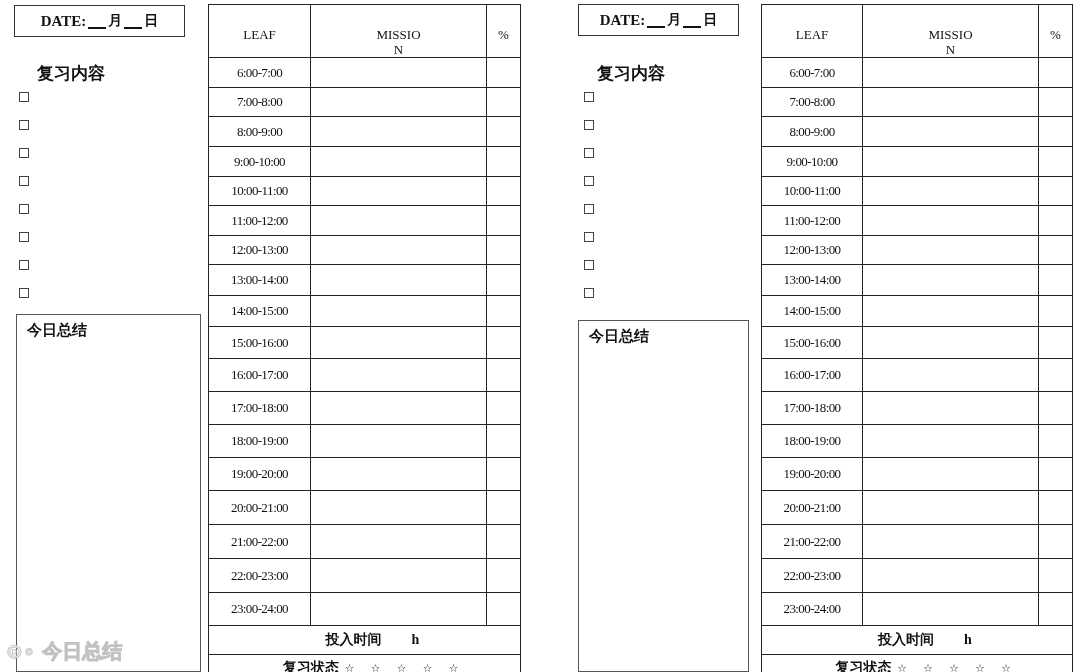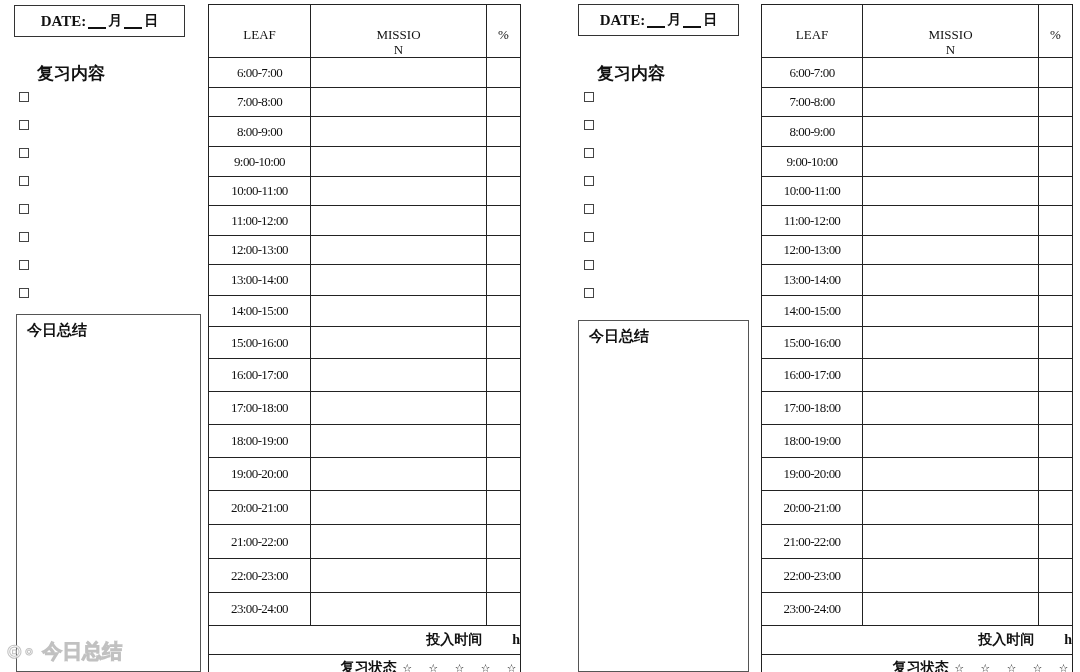--- a/index.html
+++ b/index.html
@@ -8,21 +8,21 @@
   .date-box { position:absolute; border:1.5px solid #333; height:32px; box-sizing:border-box; display:flex; align-items:center; justify-content:center; font-weight:bold; font-size:15px; }
   .date-box .u { display:inline-block; border-bottom:2px solid #111; width:18px; height:14px; margin:0 2px; }
   .date-box .cn { font-family:"DejaVu Sans", sans-serif; font-size:14px; font-weight:bold; }
   .review-title { position:absolute; font-family:"DejaVu Sans", sans-serif; font-weight:bold; font-size:17px;margin-left:20px; }
   .cb { position:absolute; width:10px; height:10px; border:1px solid #444; box-sizing:border-box; }
   .summary { position:absolute; border:1.5px solid #555; box-sizing:border-box; }
   .summary .t { position:absolute; left:10px; top:6px; font-family:"DejaVu Sans", sans-serif; font-weight:bold; font-size:15px; }
   table.sched { position:absolute; border-collapse:collapse; table-layout:fixed; }
   table.sched td { border:1.5px solid #222; padding:0; text-align:center; font-size:13px; letter-spacing:-0.6px; }
   table.sched td.hd { vertical-align:top; padding-top:22px; font-size:13px; line-height:15px; letter-spacing:0; }
-  table.sched td.foot { text-align:right; padding-left:16px; font-family:"DejaVu Sans", sans-serif; font-weight:bold; font-size:14px; letter-spacing:0; }
+  table.sched td.foot { text-align:center; padding-left:16px; font-family:"DejaVu Sans", sans-serif; font-weight:bold; font-size:14px; letter-spacing:0; }
   table.sched td.foot .h { font-family:"Liberation Serif", serif; margin-left:30px; }
   table.sched td.foot .stars { font-weight:normal; font-size:15px; margin-left:6px; letter-spacing:4px; }
   table.sched tr.last td { border-bottom:none;font-family:Liberation Mono, monospace; }
   .watermark { position:absolute; left:6px; top:638px; font-family:"DejaVu Sans", sans-serif; font-size:20px; color:#fff; font-weight:bold; -webkit-text-stroke:1px #bbb; opacity:0.9; }
 </style>
 </head>
 <body>
 
 <div class="page" style="left:0;width:540px;">
   <div class="date-box" style="left:14px;top:5px;width:171px;">

